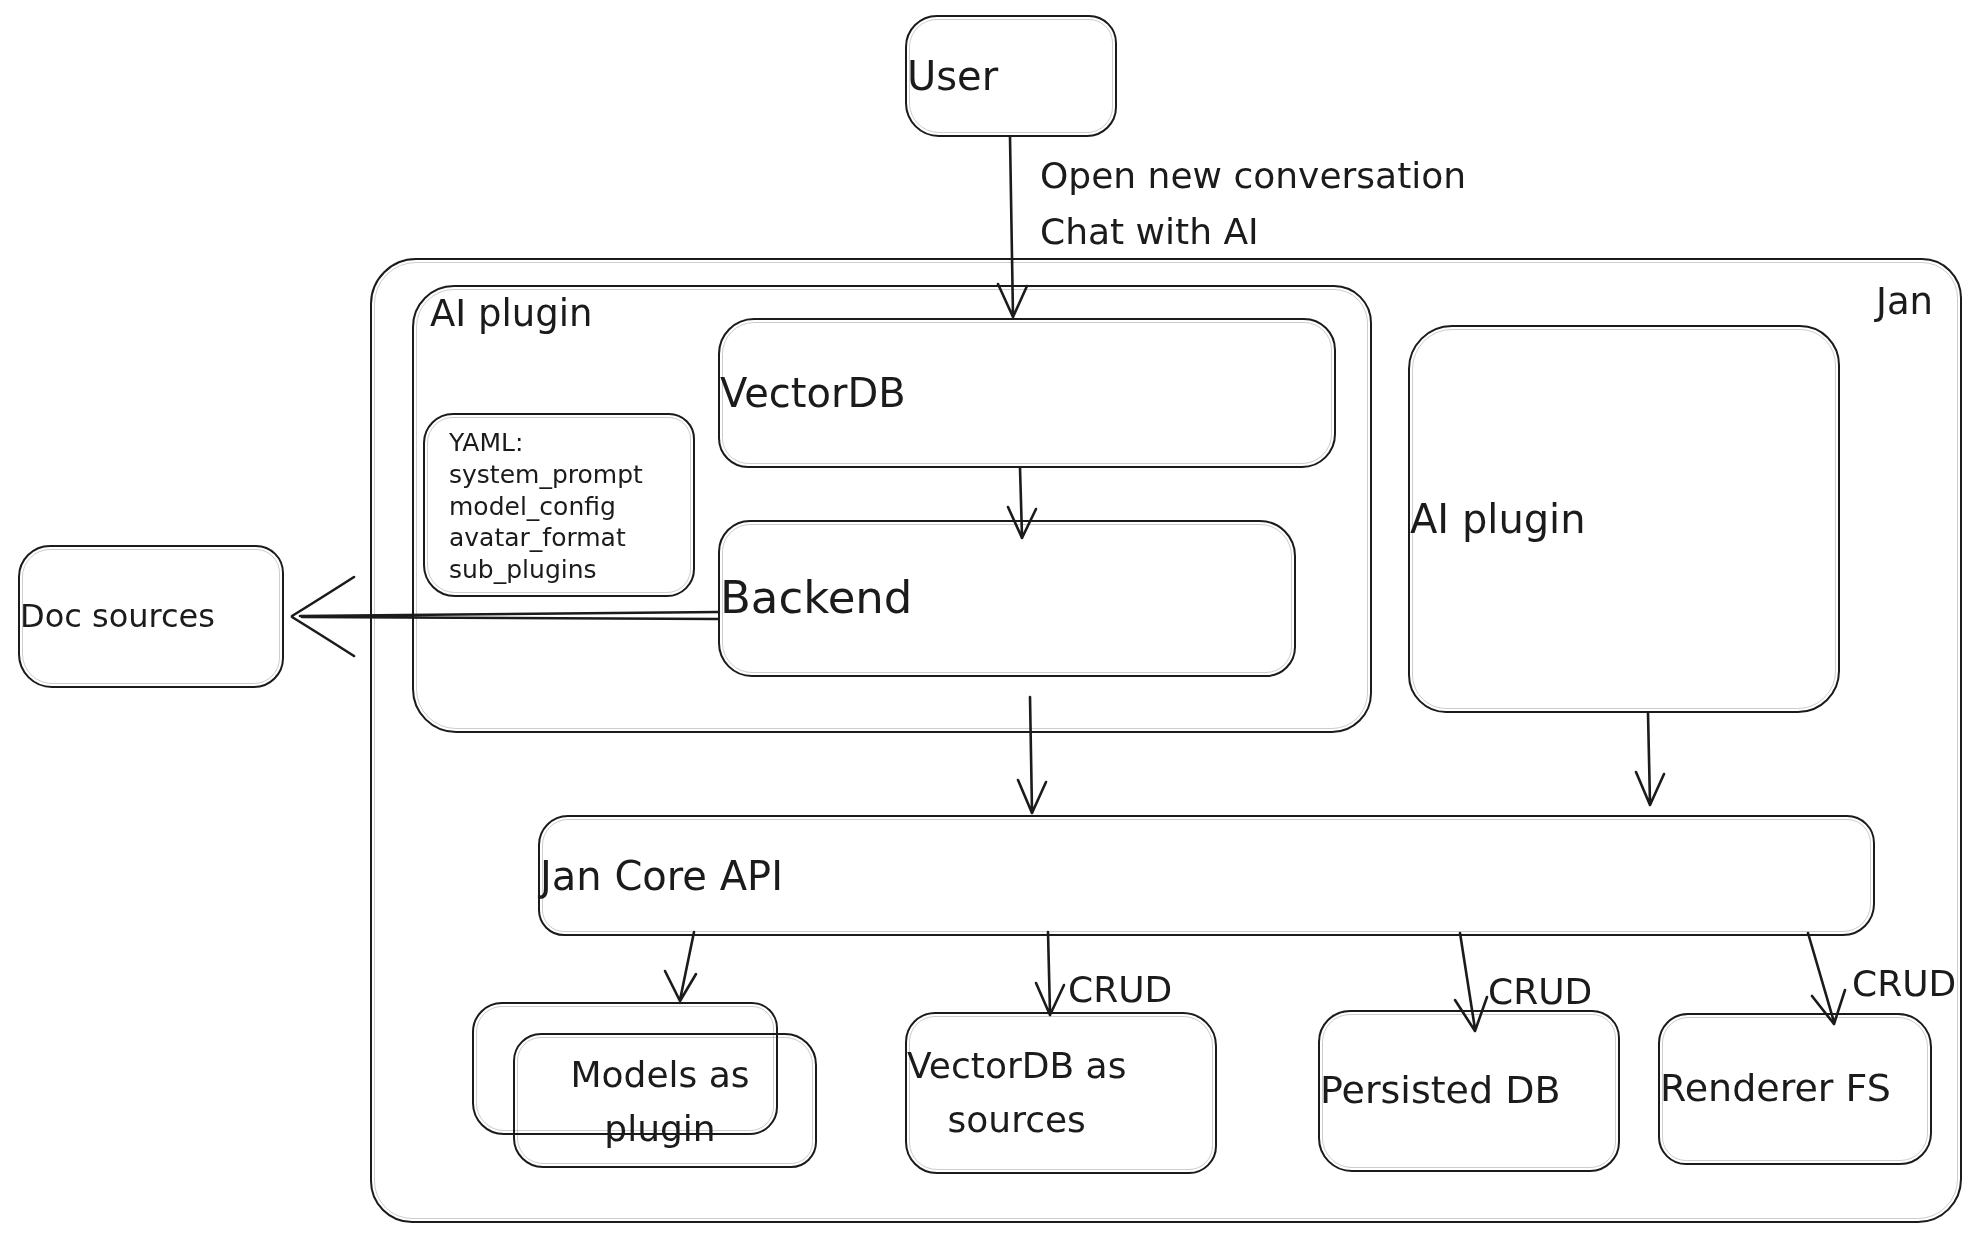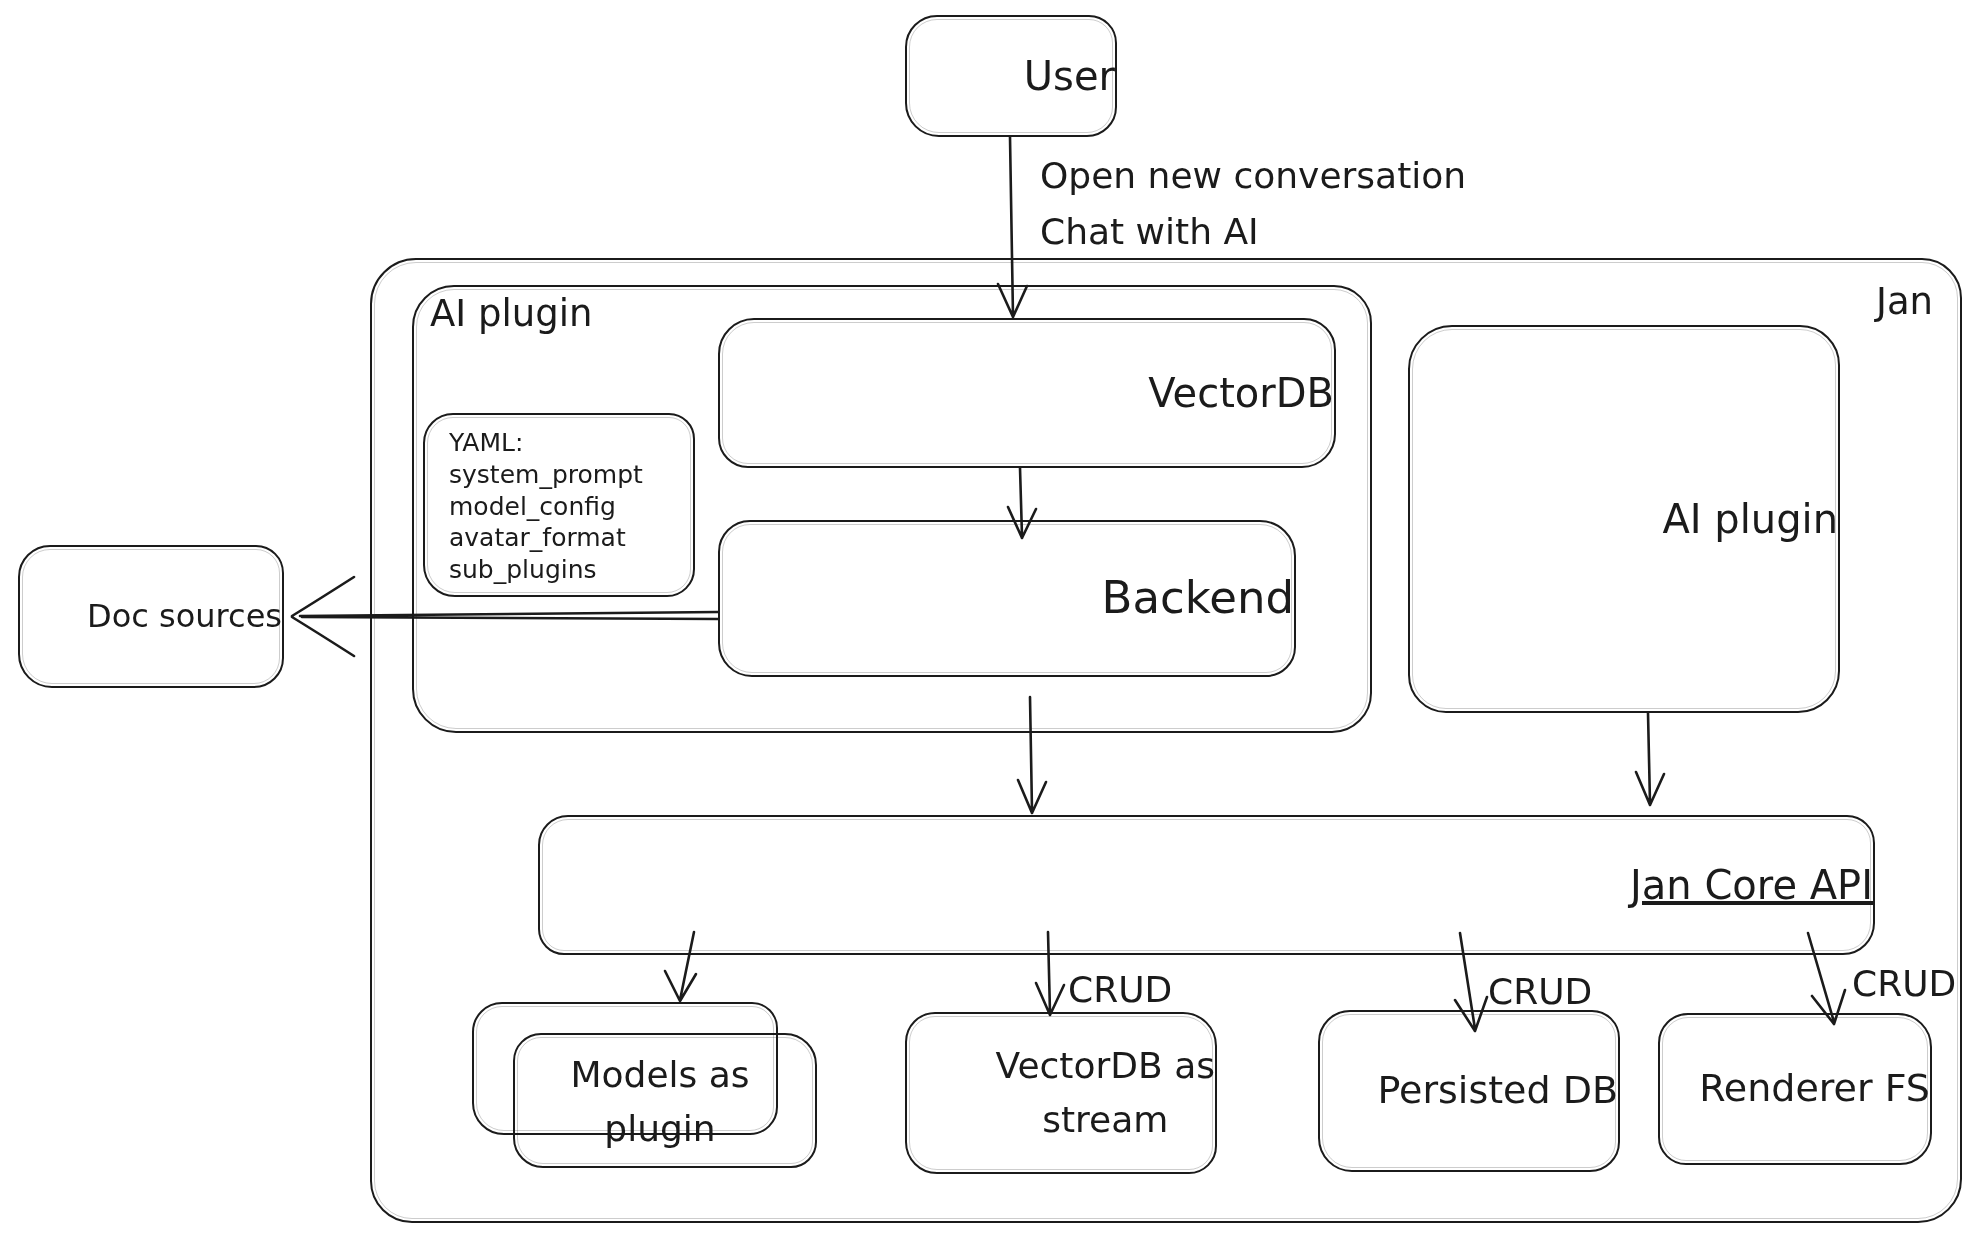--- a/index.html
+++ b/index.html
@@ -2,21 +2,21 @@
 <html><head>
 <meta charset="utf-8">
 <style>
   html,body{margin:0;padding:0;background:#fff;}
   #canvas{
     position:relative;width:1981px;height:1246px;background:#ffffff;
     font-family:"DejaVu Sans",sans-serif;color:#1b1b1b;overflow:hidden;
   }
   .node{
     position:absolute;border:2.5px solid #1b1b1b;background:#ffffff;
-    display:flex;align-items:center;justify-content:flex-end;text-align:center;
+    display:flex;align-items:center;justify-content:flex-start;text-align:center;
     box-sizing:border-box;outline:1px solid rgba(27,27,27,.22);outline-offset:-5px;
   }
   .container-node{background:#ffffff;}
   .node-label{white-space:pre-line;line-height:1.35;}
   .corner-label{position:absolute;white-space:nowrap;}
   .edge-label{position:absolute;white-space:pre-line;line-height:1.55;}
   .note-text{white-space:pre-line;text-align:left;width:100%;padding:12px 24px;line-height:1.27;}
   svg.arrows{position:absolute;left:0;top:0;z-index:10;pointer-events:none;}
   svg.arrows path{stroke:#1b1b1b;stroke-width:2.6;fill:none;stroke-linecap:round;stroke-linejoin:round;}
 </style>
@@ -54,32 +54,32 @@
   </div>
 
   <div class="node" style="left:1408px;top:325px;width:432px;height:388px;border-radius:44px 40px 42px 38px;font-size:40px;">
     <span class="node-label">AI plugin</span>
   </div>
 
   <div class="node" style="left:18px;top:545px;width:266px;height:143px;border-radius:32px 28px 30px 34px;font-size:32px;">
     <span class="node-label">Doc sources</span>
   </div>
 
-  <div class="node" style="left:538px;top:815px;width:1337px;height:140px;border-radius:30px 28px 32px 26px;font-size:40px;text-decoration:underline;">
+  <div class="node" style="left:538px;top:815px;width:1337px;height:121px;border-radius:30px 28px 32px 26px;font-size:40px;">
     <span class="node-label">Jan Core API</span>
   </div>
 
   <div class="node" style="left:472px;top:1002px;width:306px;height:133px;border-radius:30px 26px 28px 32px;"></div>
   <div class="node" style="left:513px;top:1033px;width:304px;height:135px;border-radius:28px 32px 26px 30px;background:transparent;"></div>
   <div class="edge-label" style="left:495px;top:1048px;width:330px;text-align:center;font-size:36px;line-height:1.5;">Models as
 plugin</div>
 
   <div class="node" style="left:905px;top:1012px;width:312px;height:162px;border-radius:30px 34px 28px 32px;font-size:36px;">
     <span class="node-label" style="line-height:1.5;">VectorDB as
-stream</span>
+sources</span>
   </div>
 
   <div class="node" style="left:1318px;top:1010px;width:302px;height:162px;border-radius:32px 28px 30px 34px;font-size:38px;">
     <span class="node-label">Persisted DB</span>
   </div>
 
   <div class="node" style="left:1658px;top:1013px;width:274px;height:152px;border-radius:30px 34px 32px 28px;font-size:38px;">
     <span class="node-label">Renderer FS</span>
   </div>
 

